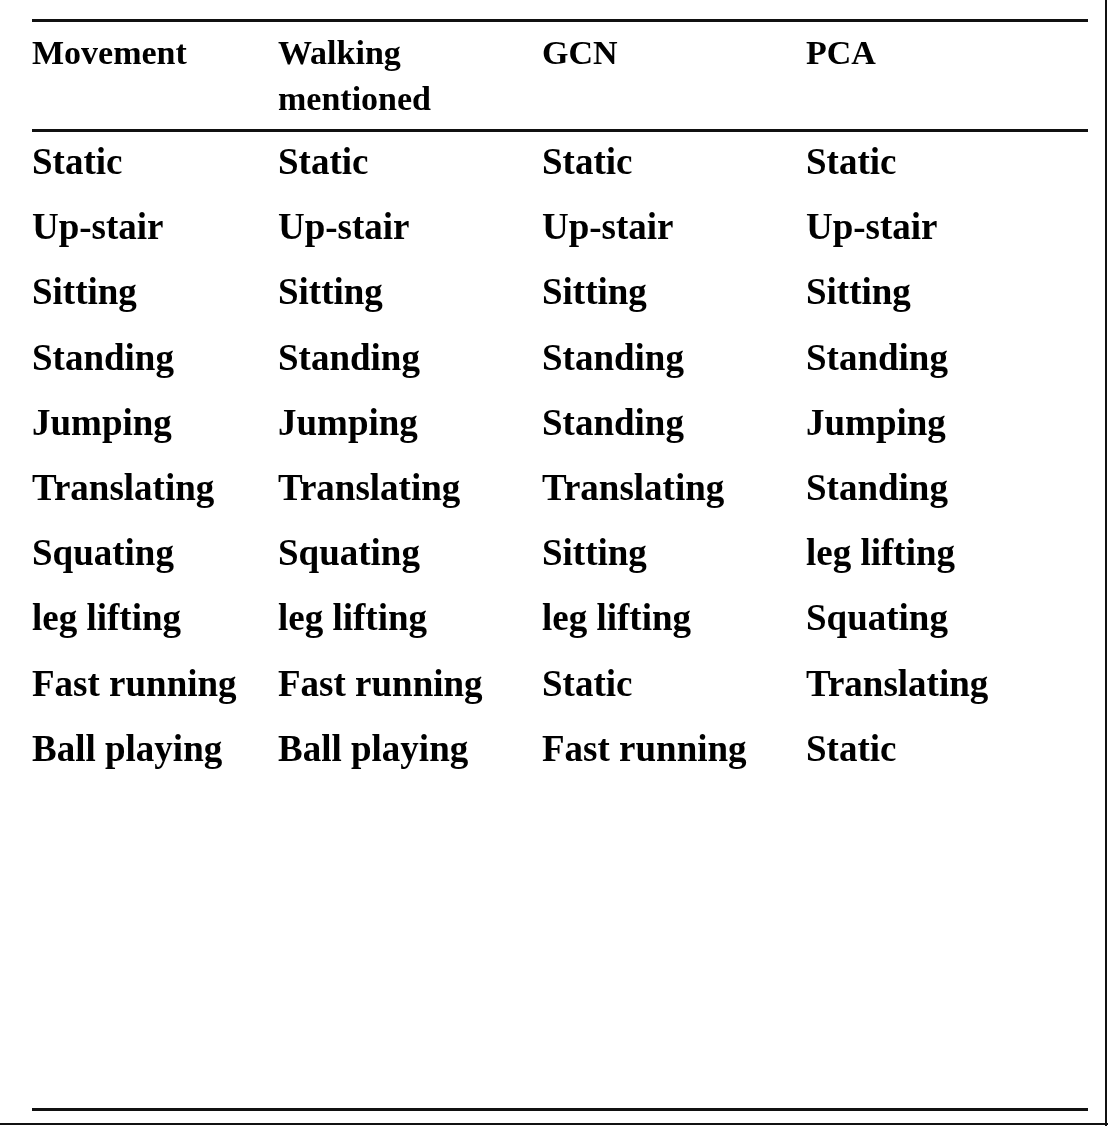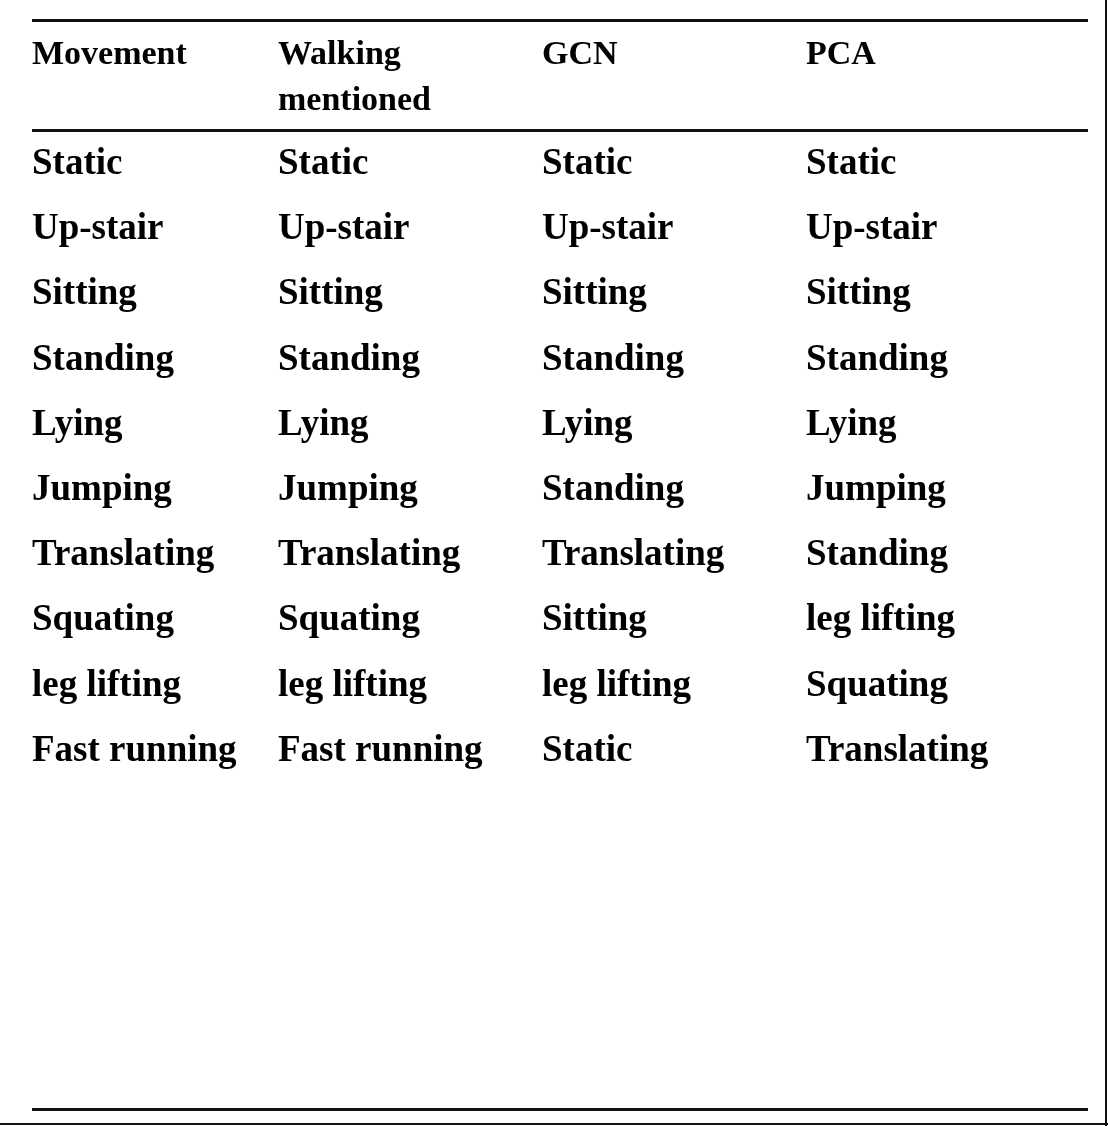--- a/index.html
+++ b/index.html
@@ -120,26 +120,20 @@
         <td>Sitting</td>
         <td>Sitting</td>
       </tr>
       <tr>
         <td>Standing</td>
         <td>Standing</td>
         <td>Standing</td>
         <td>Standing</td>
       </tr>
       <tr>
-        <td>Lying</td>
-        <td>Lying</td>
-        <td>Lying</td>
-        <td>Lying</td>
-      </tr>
-      <tr>
         <td>Jumping</td>
         <td>Jumping</td>
         <td>Standing</td>
         <td>Jumping</td>
       </tr>
       <tr>
         <td>Translating</td>
         <td>Translating</td>
         <td>Translating</td>
         <td>Standing</td>
@@ -155,14 +149,20 @@
         <td>leg lifting</td>
         <td>leg lifting</td>
         <td>Squating</td>
       </tr>
       <tr>
         <td>Fast running</td>
         <td>Fast running</td>
         <td>Static</td>
         <td>Translating</td>
       </tr>
+      <tr>
+        <td>Ball playing</td>
+        <td>Ball playing</td>
+        <td>Fast running</td>
+        <td>Static</td>
+      </tr>
     </tbody>
 </table>
 
 </body></html>

